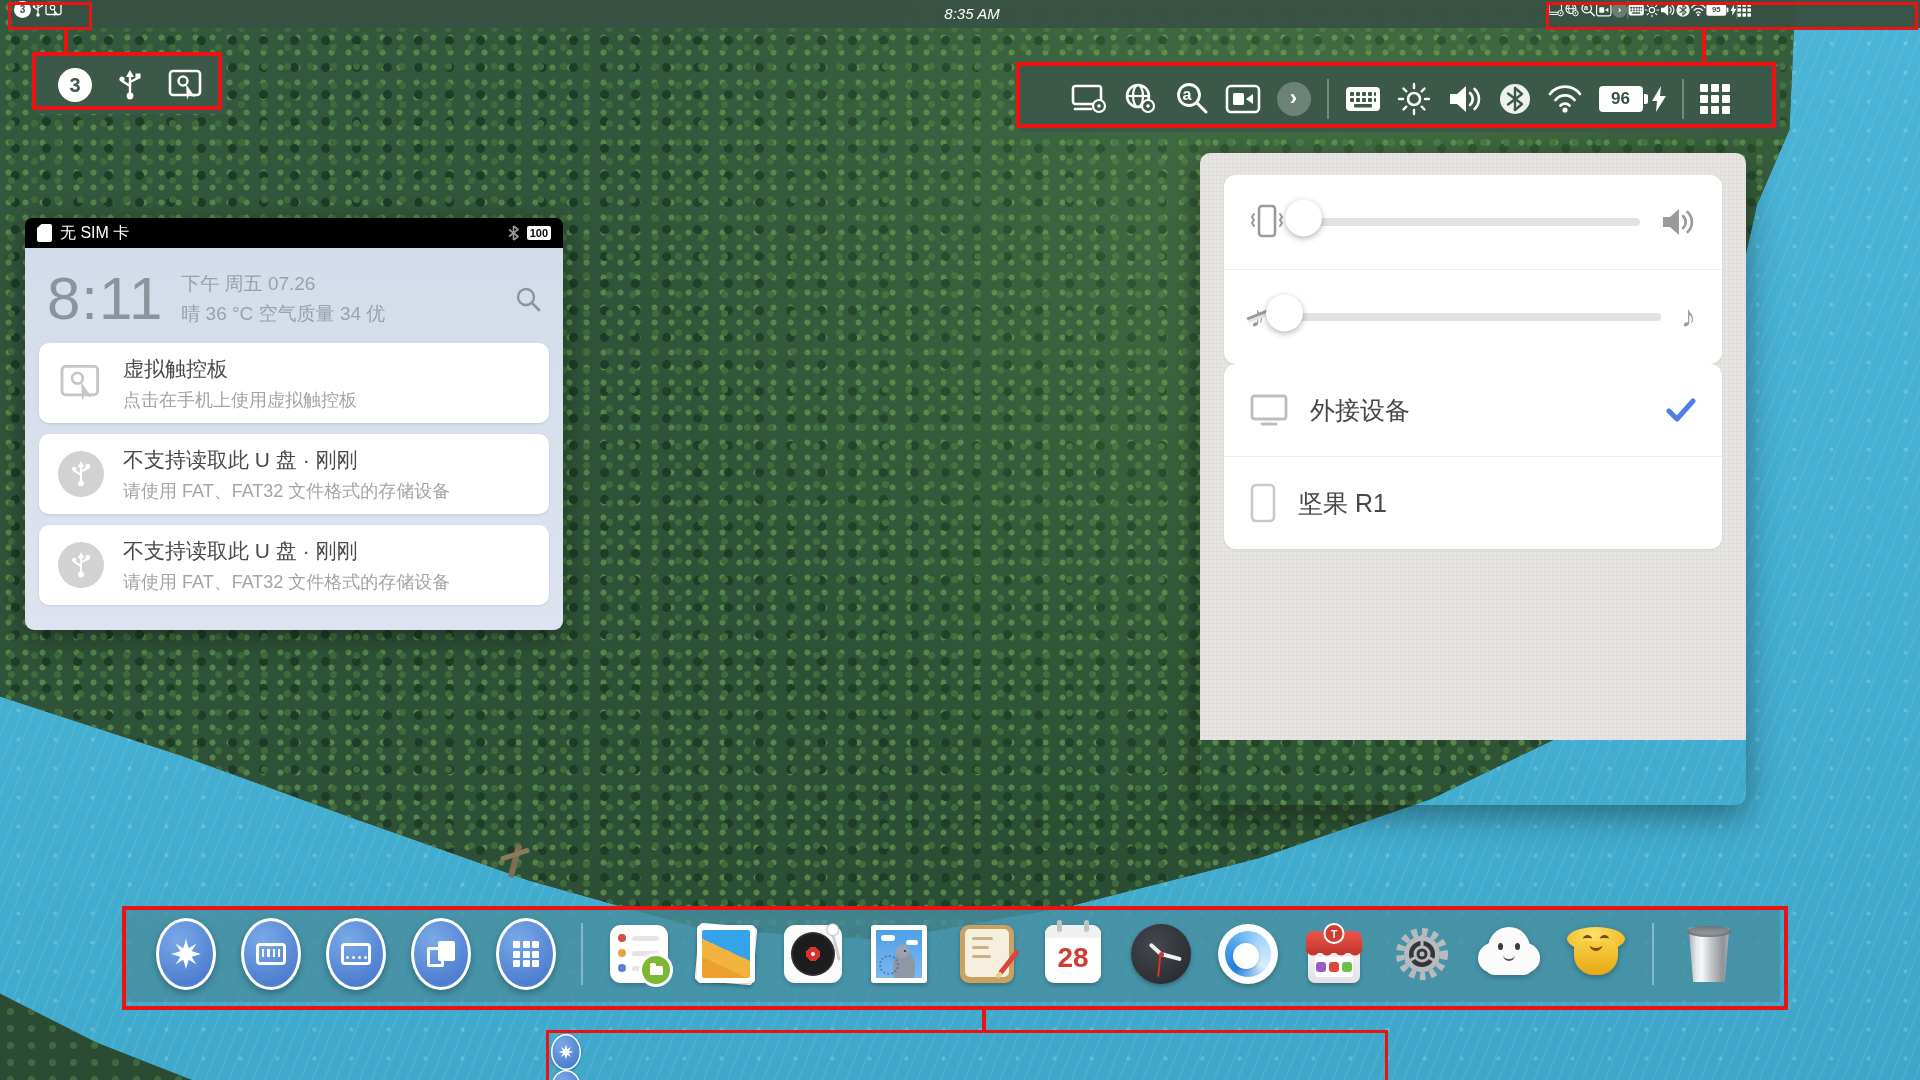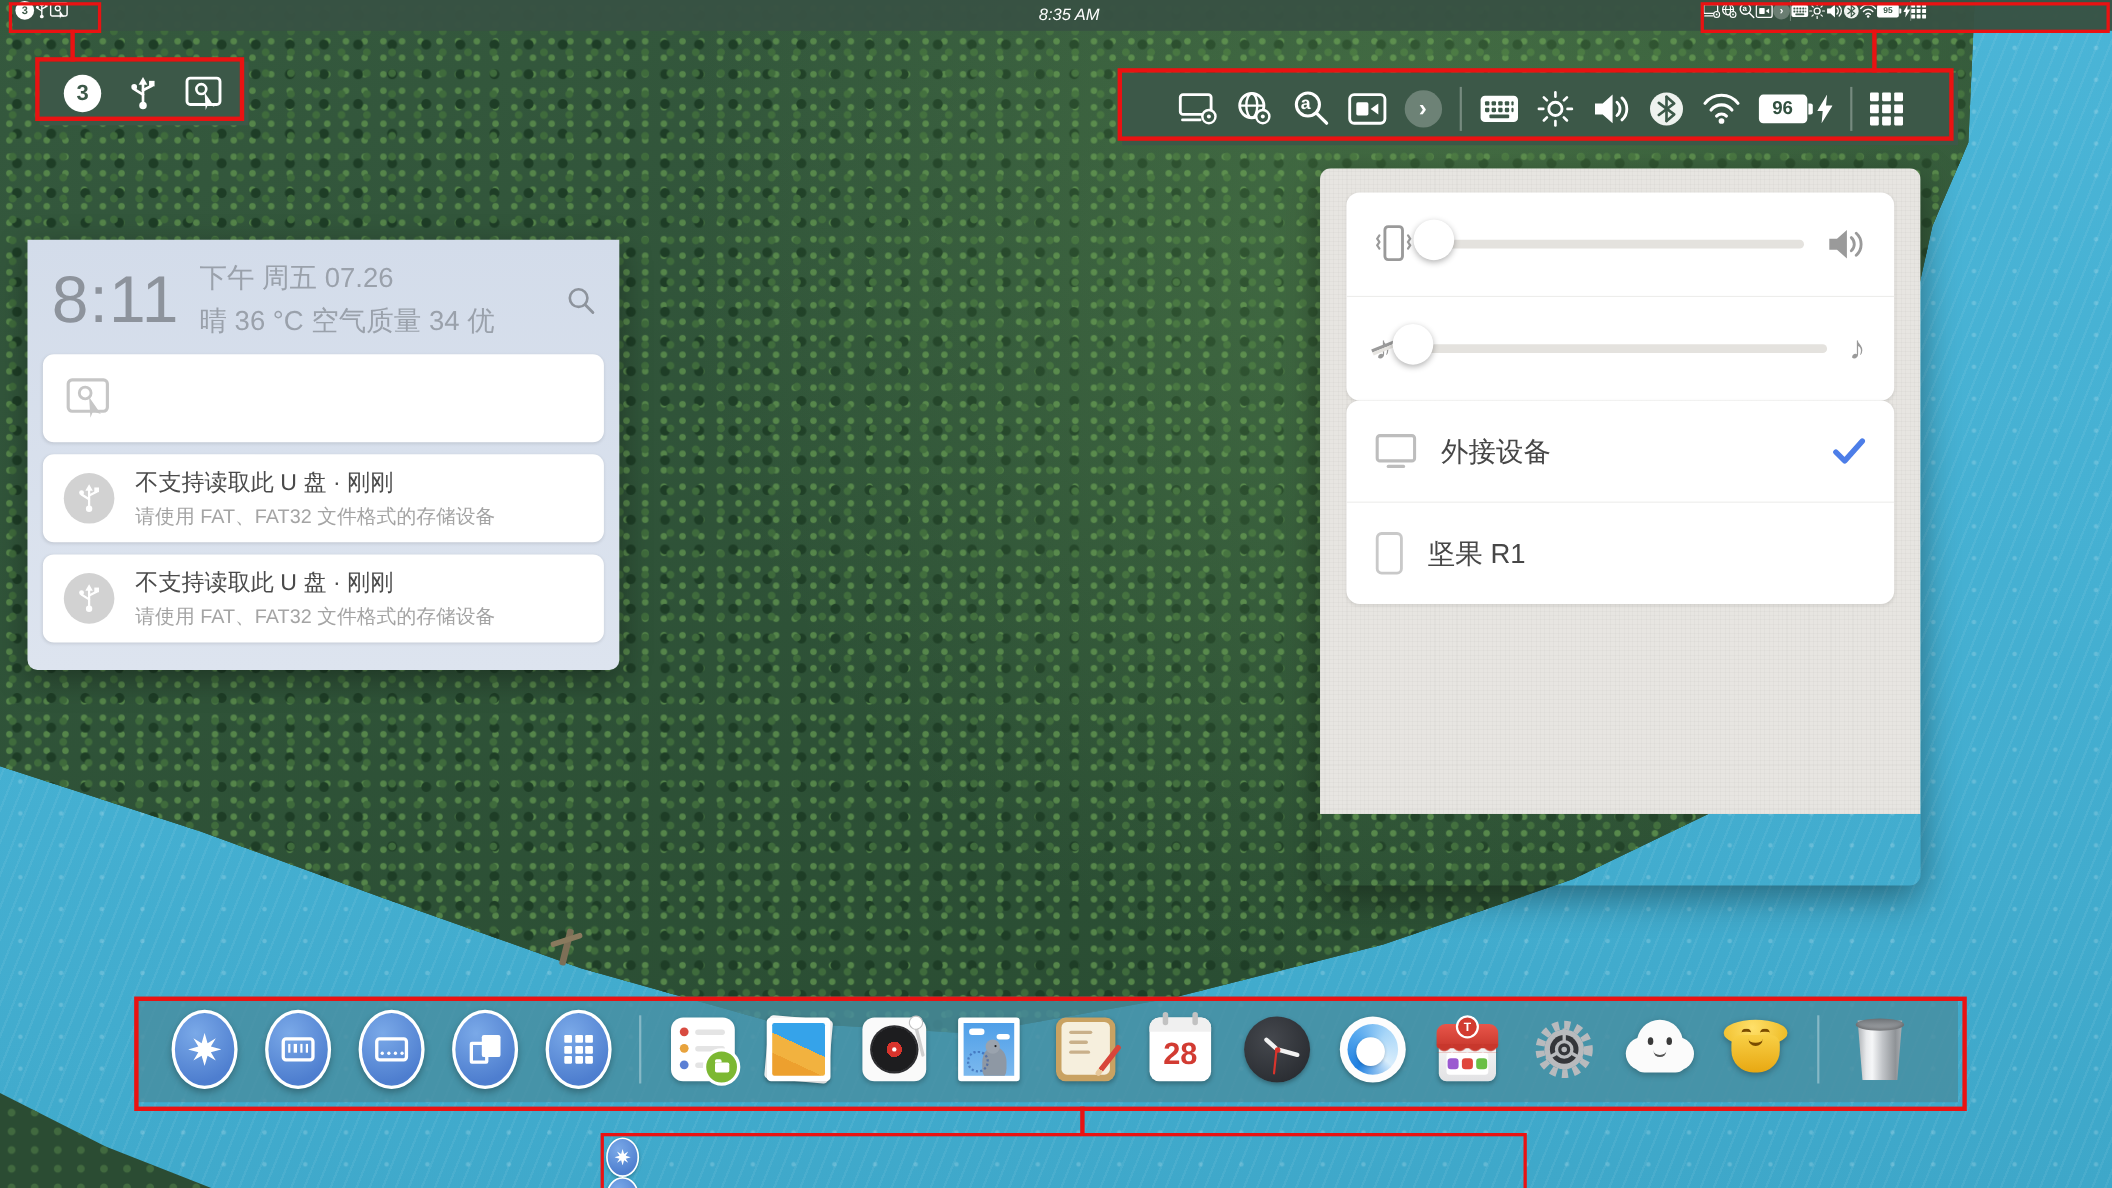--- a/index.html
+++ b/index.html
@@ -58,21 +58,21 @@
   
   .npanel{position:absolute;left:25px;top:218px;width:538px;z-index:30;box-shadow:0 8px 28px rgba(0,0,0,.35);border-radius:7px 7px 9px 9px;}
   .np-status{height:30px;background:#000;border-radius:7px 7px 0 0;display:flex;align-items:center;padding:0 12px;color:#fff;font-size:16px;gap:8px;}
   .np-status .spacer{flex:1;}
   .simic{width:15px;height:18px;background:#fff;border-radius:2px;clip-path:polygon(0 22%,30% 0,100% 0,100% 100%,0 100%);}
   .bt-sm{color:#9a9a9a;font-size:13px;}
   .batt100{background:#fff;color:#000;font-size:11px;font-weight:bold;border-radius:2px;padding:1px 3px;}
   .np-body{background:linear-gradient(180deg,#d3dcea 0%,#dde4ef 100%);border-radius:0 0 9px 9px;padding-bottom:14px;}
   .np-clock{display:flex;align-items:center;padding:16px 22px 10px 22px;gap:18px;}
   .np-time{font-size:60px;color:#8d939c;font-weight:300;letter-spacing:1px;}
-  .np-meta{flex:1;color:#9aa1ab;font-size:25px;line-height:1.55;}
+  .np-meta{flex:1;color:#9aa1ab;font-size:19px;line-height:1.55;}
   .np-search svg{display:block;}
   .ncard{background:#fff;border-radius:10px;margin:0 14px 11px 14px;height:80px;display:flex;align-items:center;padding:0 16px;gap:16px;box-shadow:0 1px 3px rgba(0,0,0,.10);}
   .ncard .nic{width:52px;display:flex;align-items:center;justify-content:center;}
   .ncard .tt{font-size:21px;color:#4a4a4a;margin-bottom:5px;}
   .ncard .st{font-size:18px;color:#a4a4a4;}
   .usbcirc{width:46px;height:46px;border-radius:50%;background:#d2d2d2;display:flex;align-items:center;justify-content:center;}
 
   
   .vpanel{position:absolute;left:1200px;top:153px;width:546px;height:652px;z-index:30;border-radius:10px;overflow:hidden;box-shadow:0 10px 34px rgba(0,0,0,.4);}
   .vp-head{height:64px;background:#f7f6f3;border-bottom:1px solid #dbd9d5;display:flex;align-items:center;justify-content:center;font-size:26px;color:#828282;letter-spacing:3px;}
@@ -493,20 +493,33 @@
   <div class="ann-line" style="left:64px;top:27px;height:29px;"></div>
   <div class="ann ann4" style="left:32px;top:52px;width:182px;height:50px;"></div>
   <div class="ann" style="left:1546px;top:2px;width:366px;height:22px;"></div>
   <div class="ann-line" style="left:1702px;top:27px;height:39px;"></div>
   <div class="ann ann4" style="left:1016px;top:62px;width:752px;height:58px;"></div>
   <div class="ann ann4" style="left:122px;top:906px;width:1658px;height:96px;"></div>
   <div class="ann-line" style="left:982px;top:1006px;height:26px;"></div>
   <div class="ann" style="left:546px;top:1030px;width:836px;height:47px;"></div>
 
   <div class="npanel">
+    <div class="np-status">
+      <span class="simic"></span>
+      <span>无 SIM 卡</span>
+      <span class="spacer"></span>
+      <svg class="bt-sm" width="11" height="16" viewBox="0 0 11 16">
+          <g stroke="#9a9a9a" stroke-width="1.6" fill="none" stroke-linejoin="round">
+            <path d="M5.5 1 L10 4.5 L1 11.5"></path>
+            <path d="M5.5 15 L10 11.5 L1 4.5"></path>
+            <path d="M5.5 1 V15"></path>
+          </g>
+        </svg>
+      <span class="batt100">100</span>
+    </div>
     <div class="np-body">
       <div class="np-clock">
         <div class="np-time">8:11</div>
         <div class="np-meta">
           <div>下午 周五  07.26</div>
           <div>晴  36 °C  空气质量 34  优</div>
         </div>
         <div class="np-search">
           <svg width="26" height="26" viewBox="0 0 26 26">
               <circle cx="11" cy="11" r="8" stroke="#8d939c" stroke-width="2.4" fill="none"></circle>
@@ -514,20 +527,24 @@
             </svg>
         </div>
       </div>
       <div class="ncard">
         <div class="nic">
           <svg width="44" height="38" viewBox="0 0 36 32">
               <rect x="2" y="2" width="30" height="24" rx="3" stroke="#c6c6c6" stroke-width="2.4" fill="none"></rect>
               <circle cx="15" cy="12" r="4.5" stroke="#c6c6c6" stroke-width="2.2" fill="none"></circle>
               <path d="M18 15 L27 28 L21 26 L19 31 Z" fill="#c6c6c6"></path>
             </svg>
+        </div>
+        <div>
+          <div class="tt">虚拟触控板</div>
+          <div class="st">点击在手机上使用虚拟触控板</div>
         </div>
       </div>
       <div class="ncard">
         <div class="nic">
           <div class="usbcirc">
             <svg width="24" height="28" viewBox="0 0 28 32">
                 <g stroke="#fff" stroke-width="2.4" fill="none" stroke-linecap="round">
                   <path d="M14 6 V24"></path>
                   <path d="M14 17 L6 12"></path>
                   <path d="M14 13 L22 9"></path>

